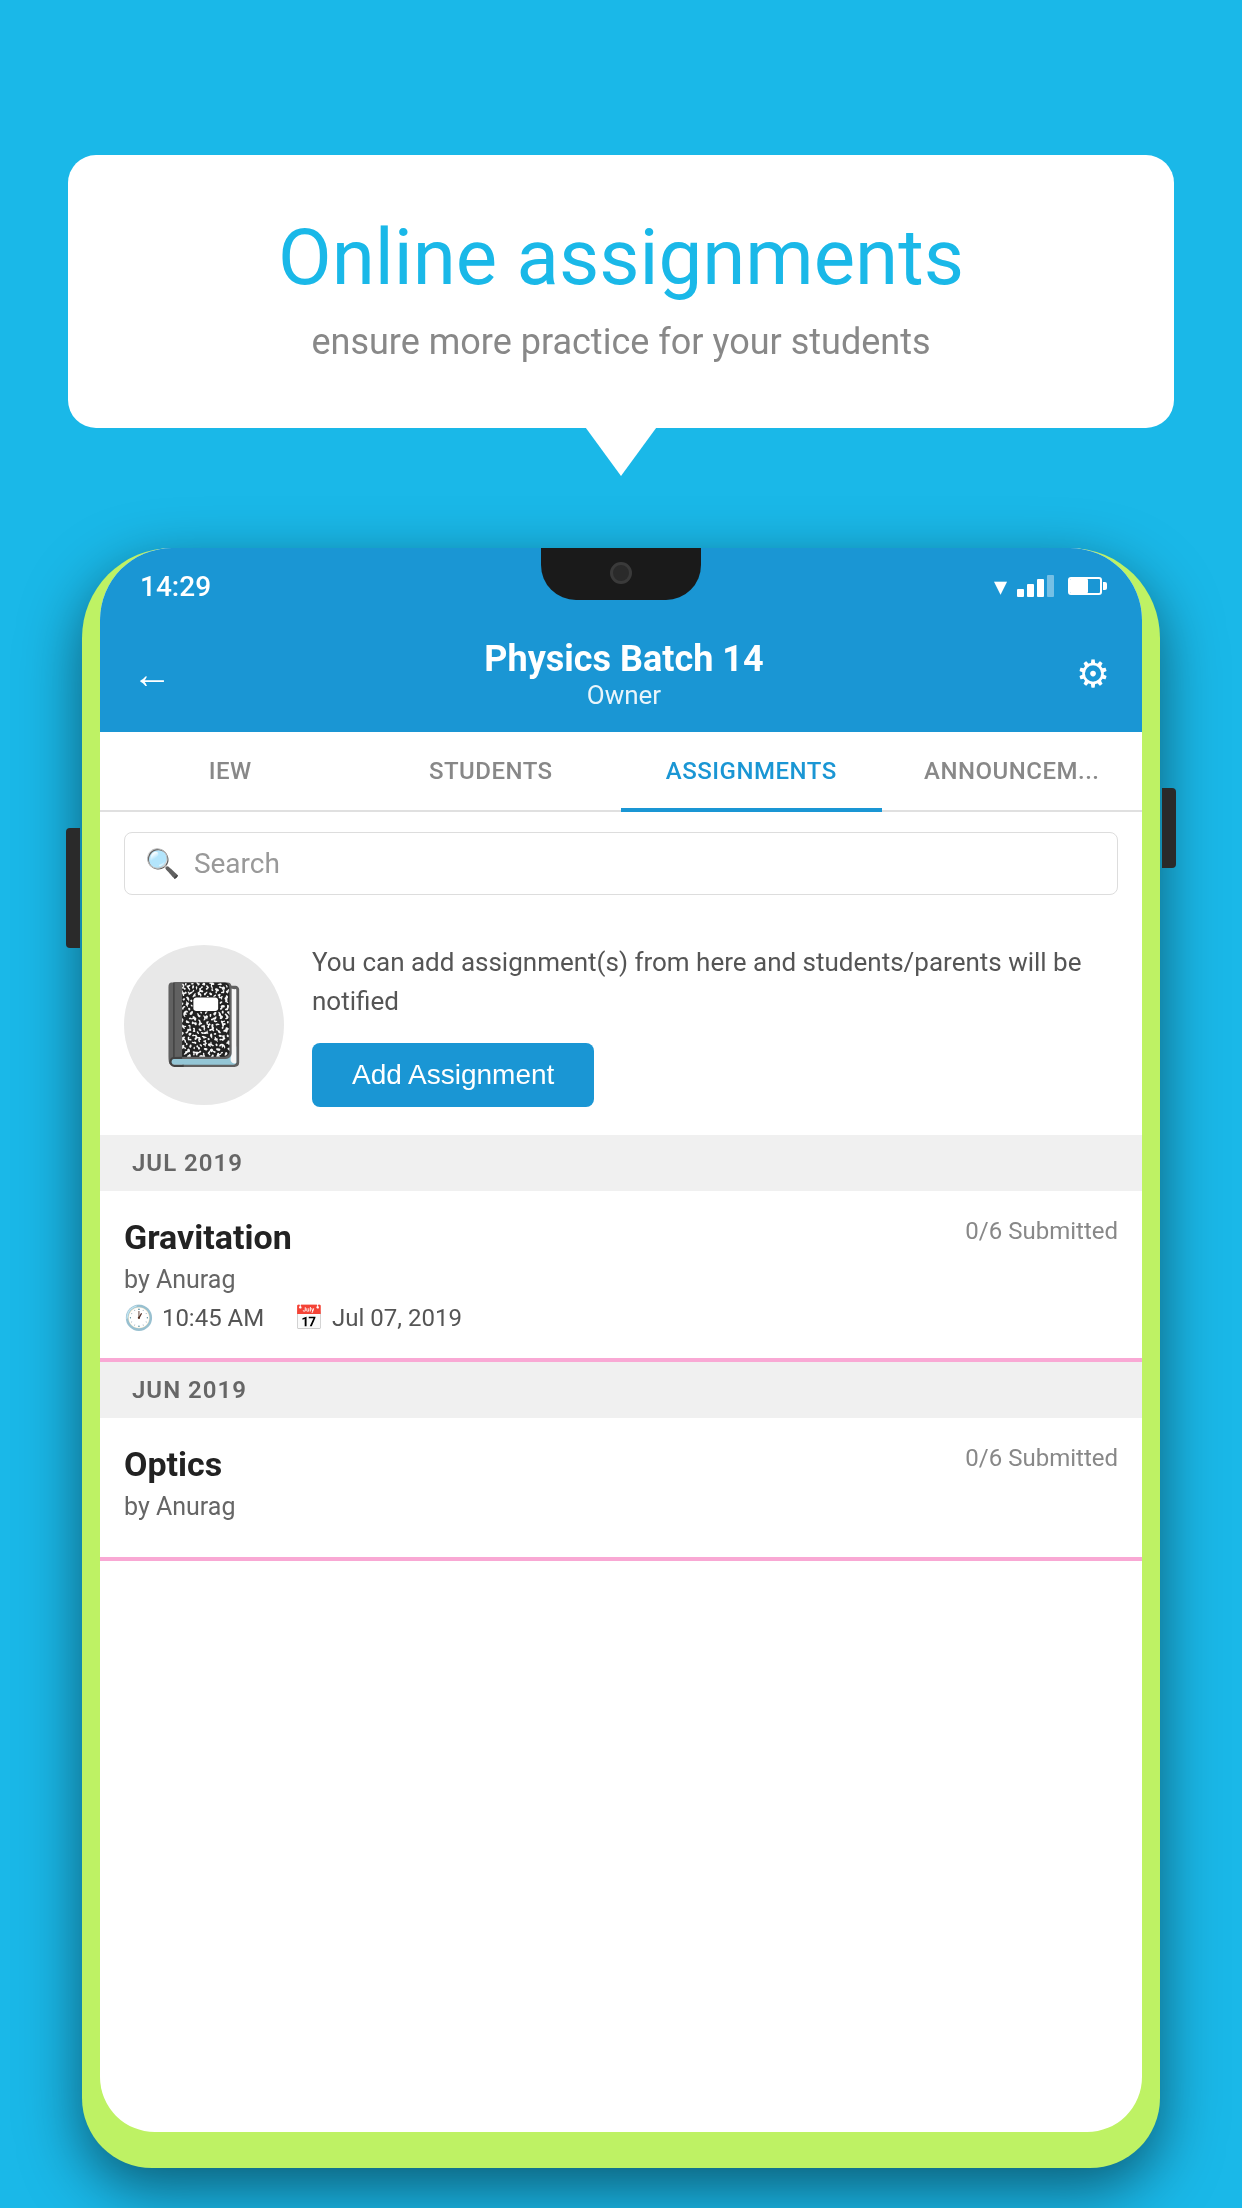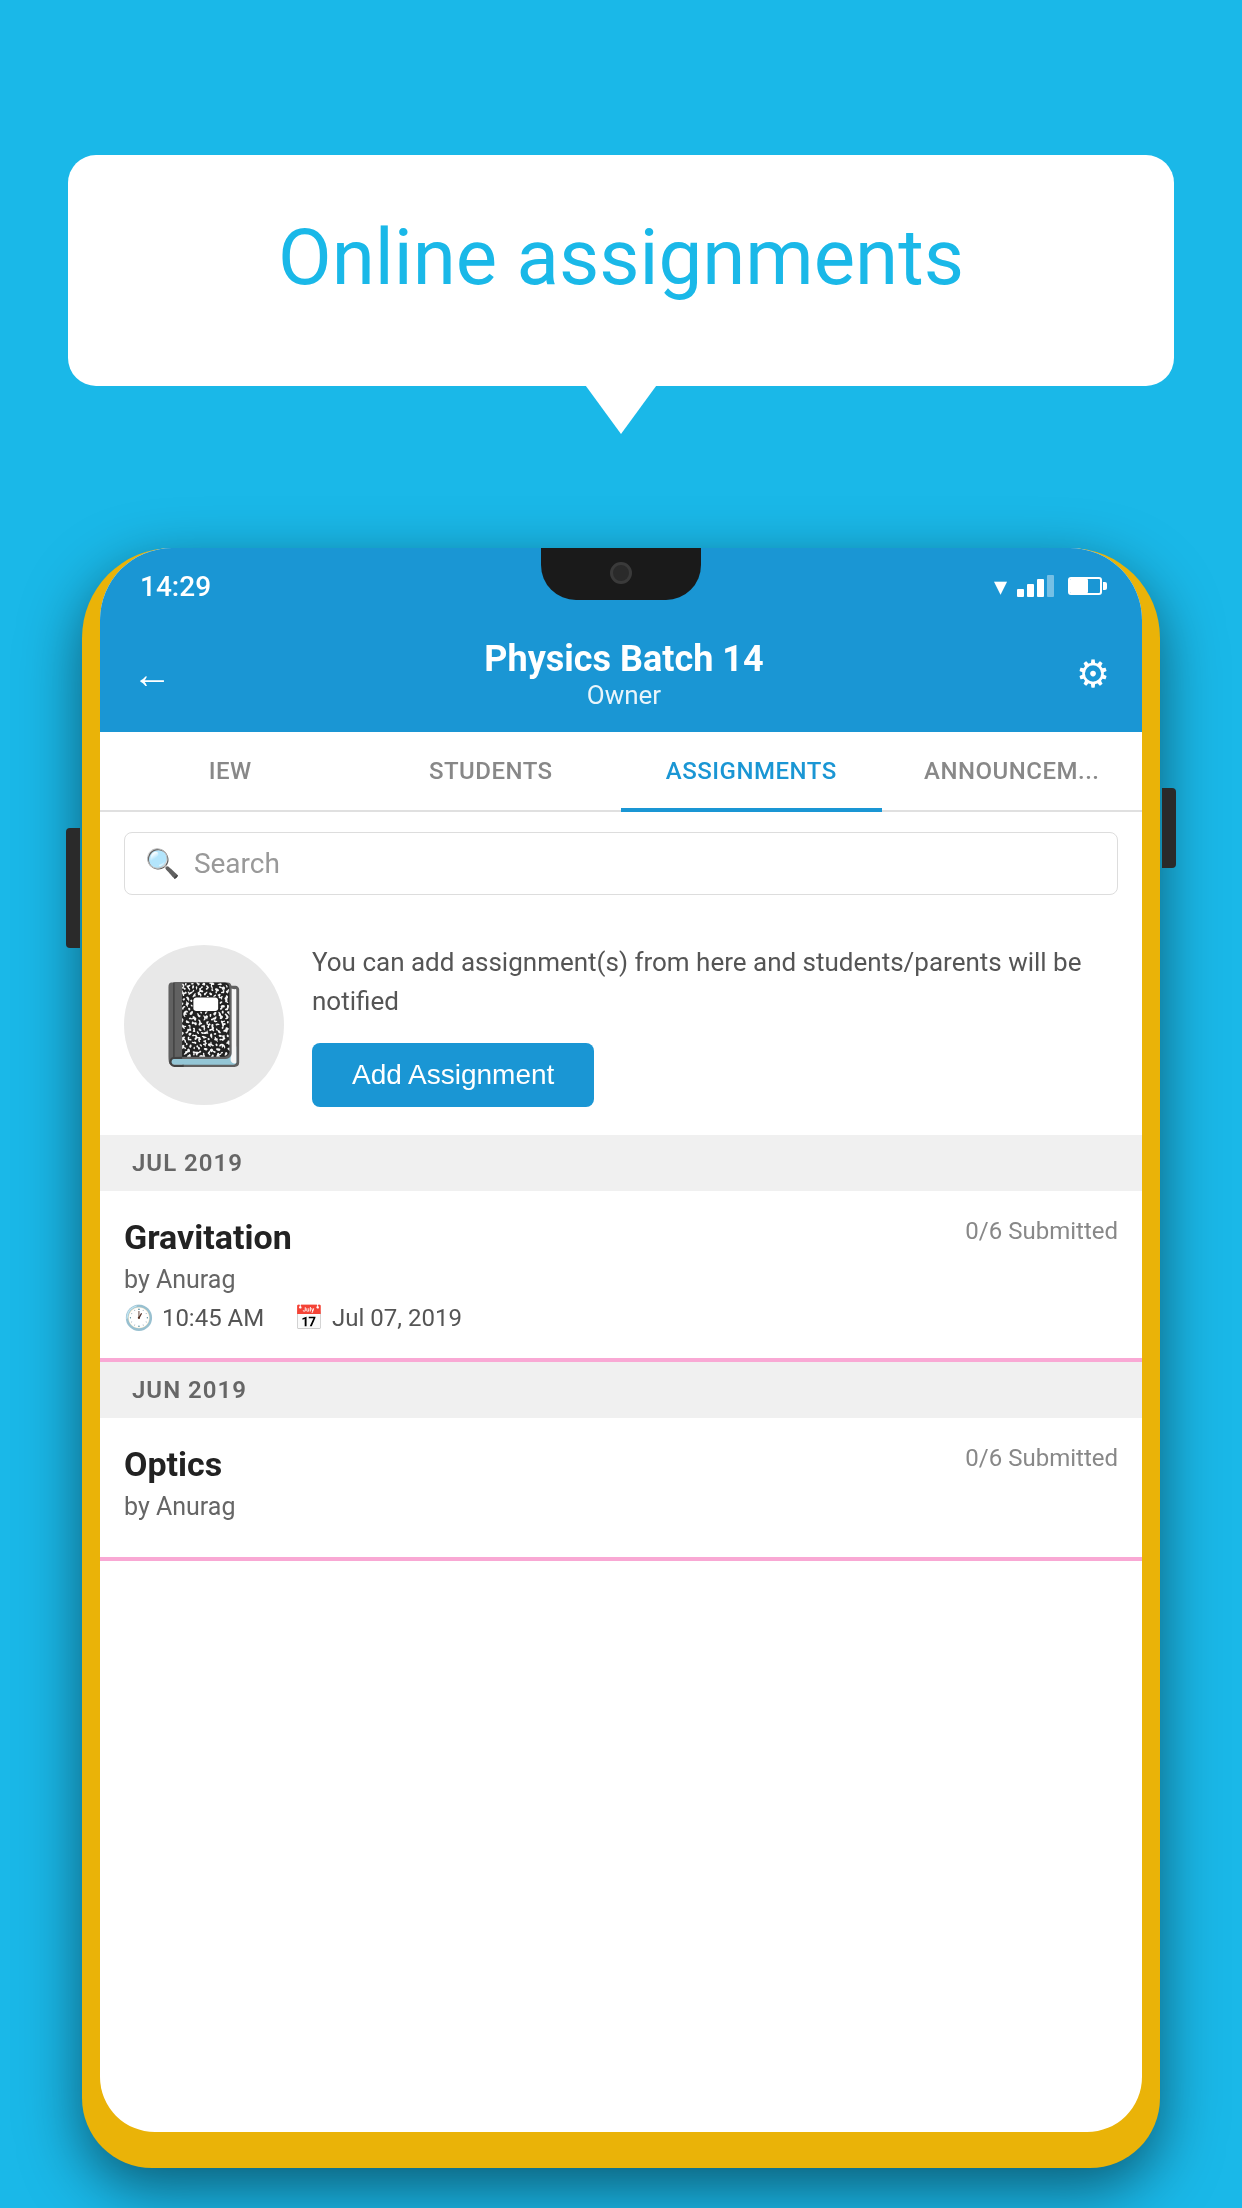--- a/index.html
+++ b/index.html
@@ -60,21 +60,21 @@
     
     .phone-container {
       position: absolute;
       top: 530px;
       left: 82px;
       right: 82px;
       bottom: 0;
     }
 
     .phone-outer {
-      background: #eab308;
+      background: #bef264;
       border-radius: 90px 90px 70px 70px;
       padding: 0;
       position: relative;
       width: 100%;
       height: 1620px;
       box-shadow: 0 20px 60px rgba(0,0,0,0.5);
     }
 
     
     .phone-outer::before {
@@ -404,20 +404,21 @@
       font-size: 24px;
       color: #888;
     }
   </style>
 </head>
 <body>
 
 <div class="speech-bubble-container">
   <div class="speech-bubble">
     <div class="speech-bubble-title">Online assignments</div>
+    <div class="speech-bubble-subtitle">ensure more practice for your students</div>
   </div>
 </div>
 
 <div class="phone-container">
   <div class="phone-outer">
 
     <div class="notch">
       <div class="notch-camera"></div>
     </div>
 

